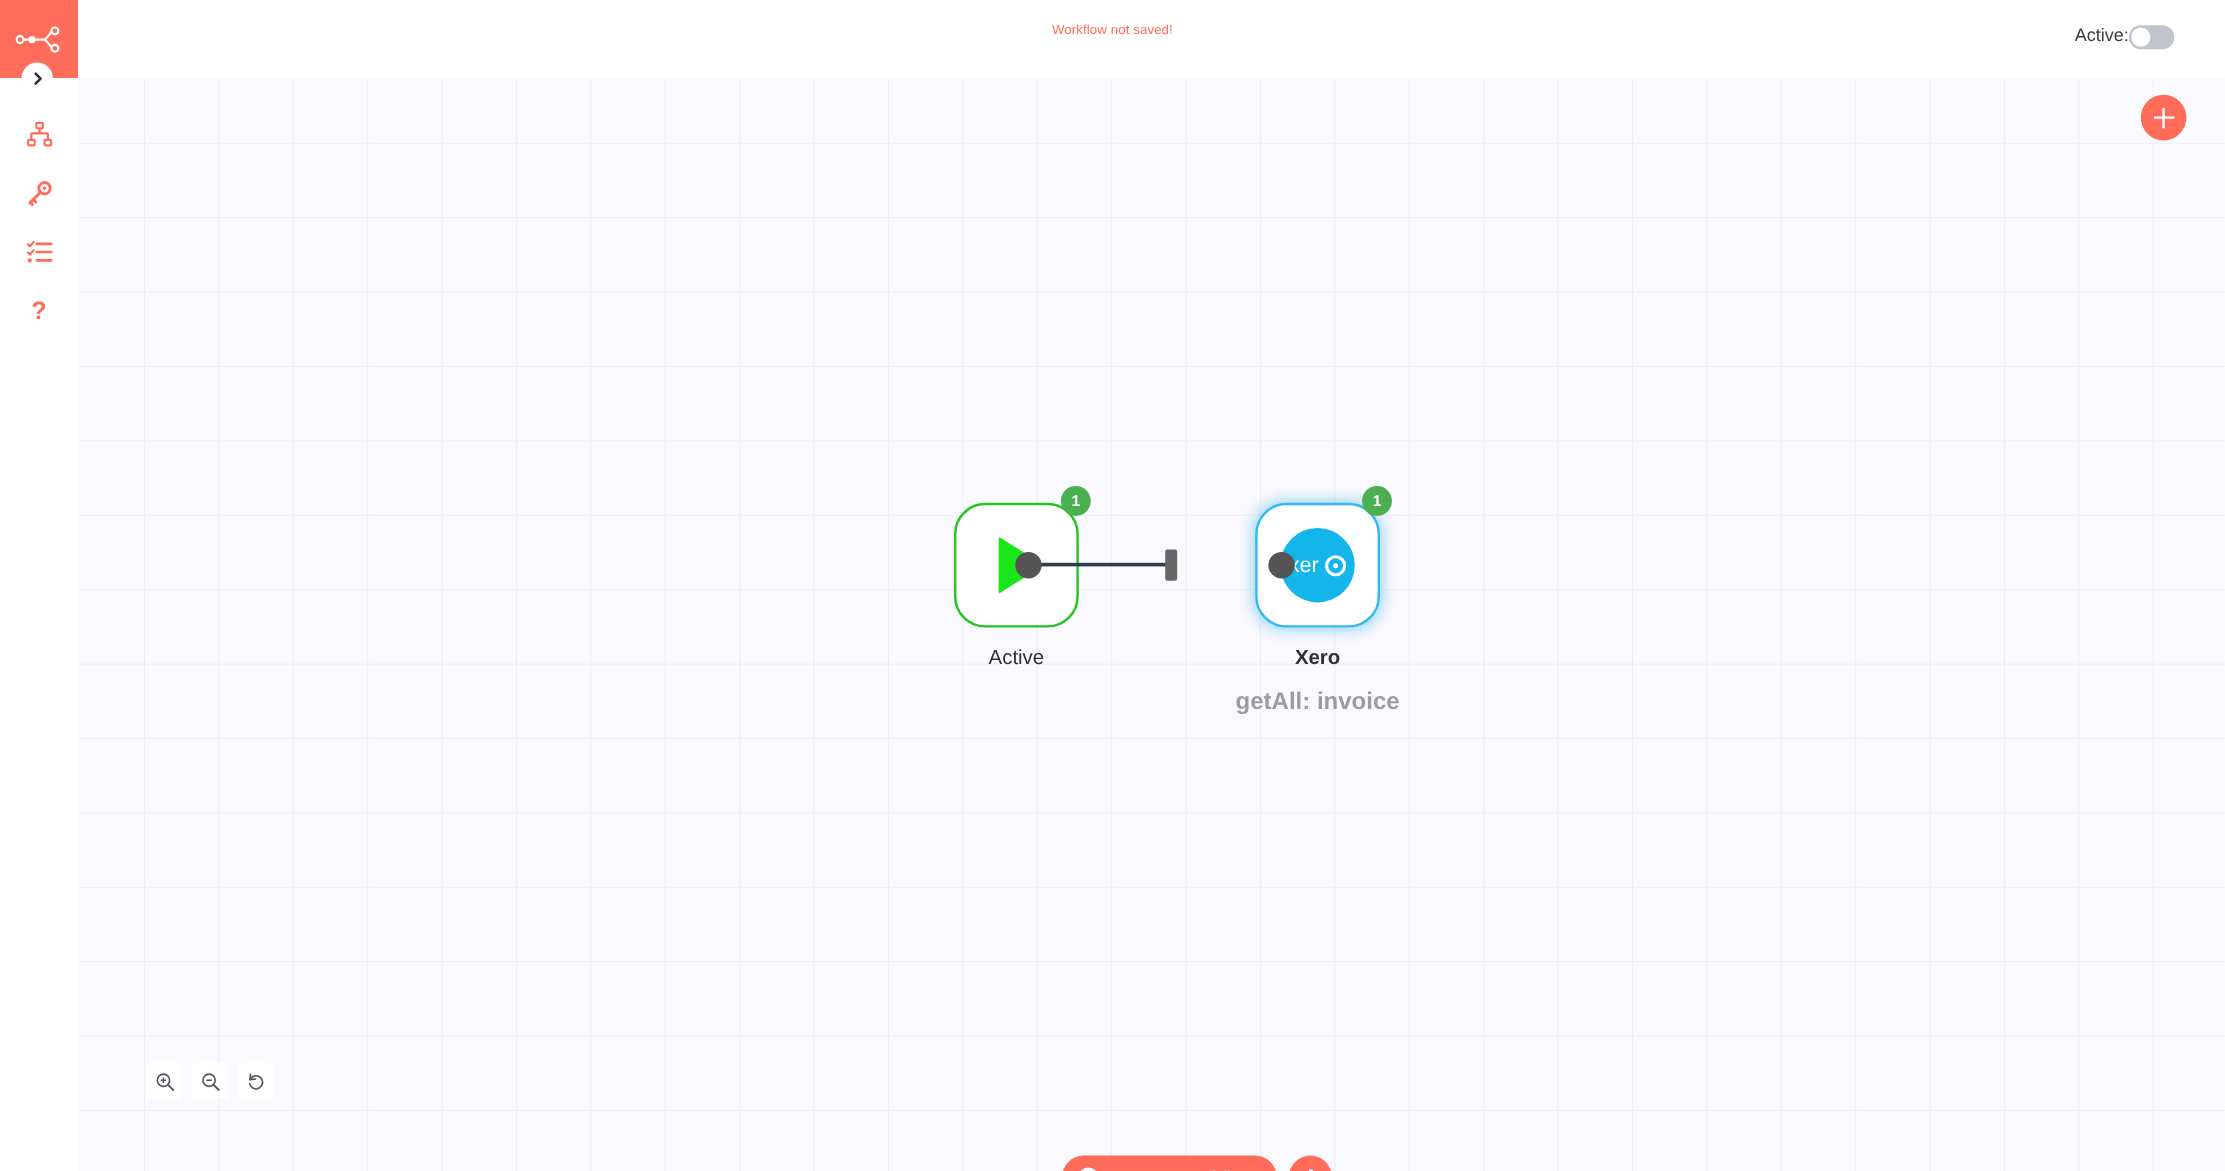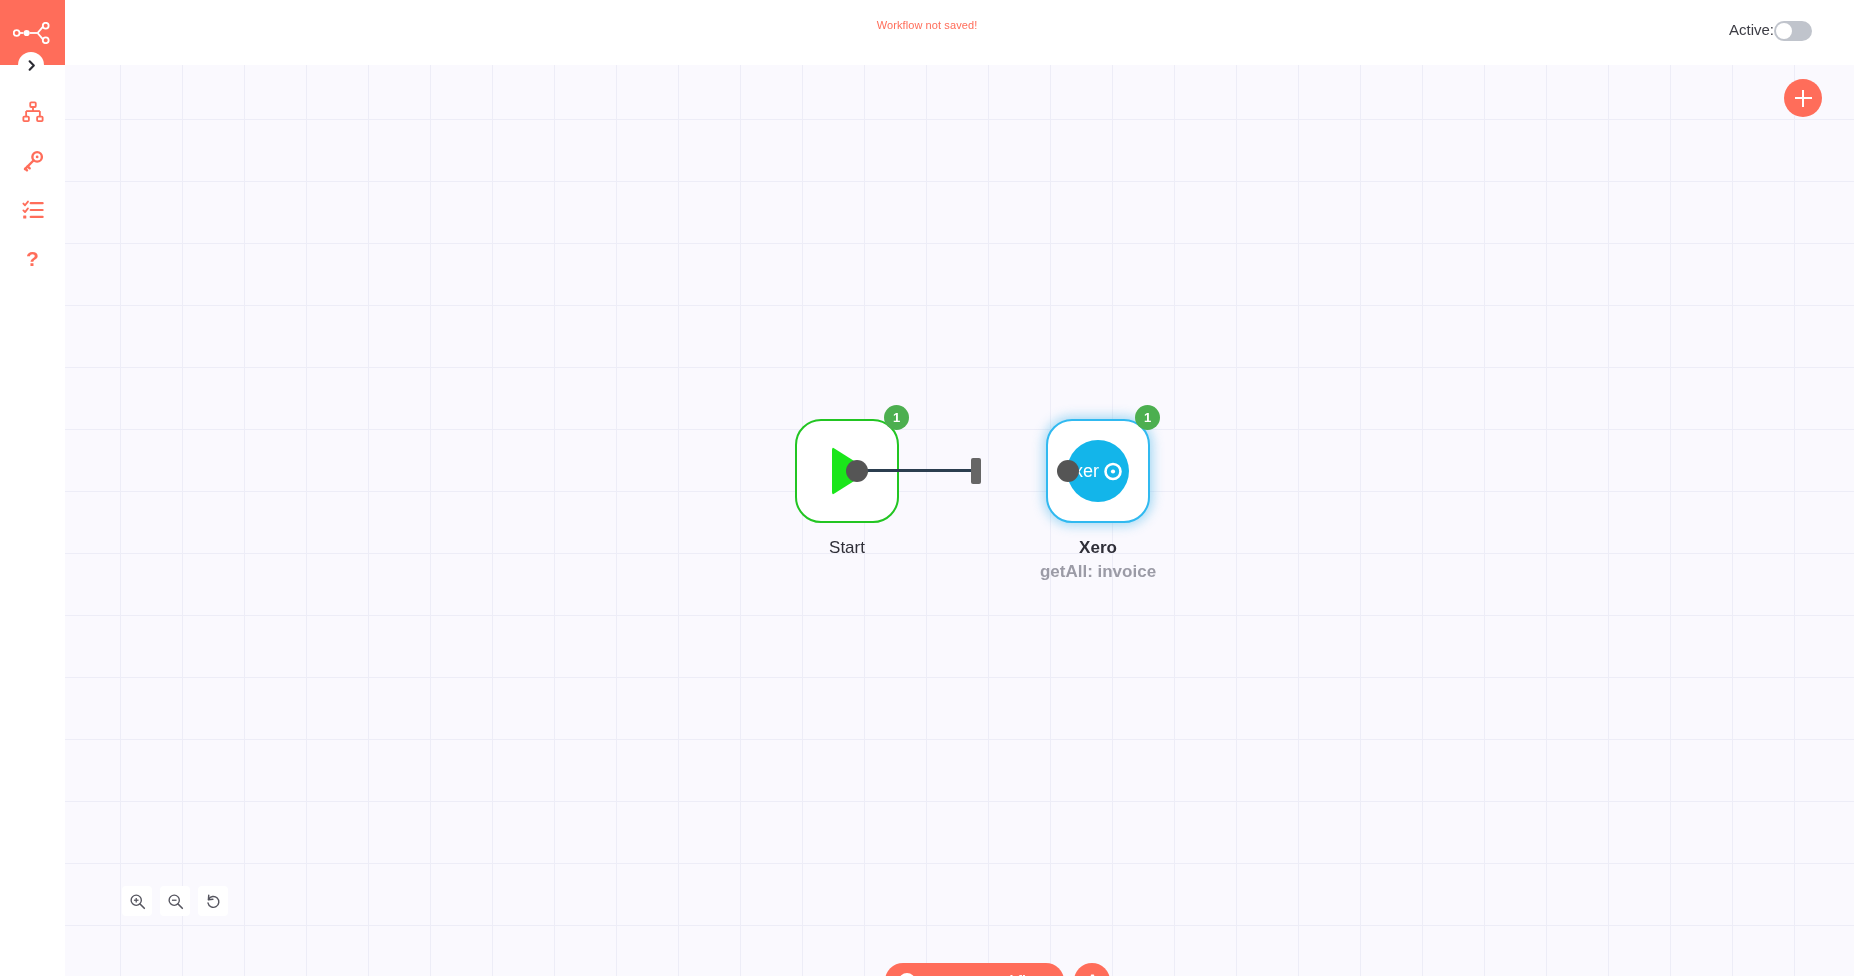--- a/index.html
+++ b/index.html
@@ -229,24 +229,24 @@
   }
   .node-caption.start-cap { left: 652px; top: 472px; }
   .node-caption.xero-cap  { left: 903px; top: 472px; font-weight: bold; }
 
   .node-title {
     font-size: 17px;
     color: #2f2f38;
     line-height: 22px;
   }
   .node-subtitle {
-    font-size: 17px;
+    font-size: 20px;
     color: #9b9ba6;
     line-height: 21px;
-    margin-top: 2px;
+    margin-top: 16px;
   }
 
   
   .endpoint-dot {
     position: absolute;
     width: 22px;
     height: 22px;
     border-radius: 50%;
     background: #555555;
     z-index: 14;
@@ -339,21 +339,21 @@
 
   <div class="canvas">
 
     <div class="conn-line"></div>
 
     <div class="node start">
       <div class="node-badge">1</div>
       <div class="play-triangle"></div>
     </div>
     <div class="node-caption start-cap">
-      <div class="node-title">Start</div>
+      <div class="node-title">Active</div>
     </div>
 
     <div class="node xero">
       <div class="node-badge">1</div>
       <div class="xero-logo">
         <svg width="48" height="20" viewBox="0 0 48 20" xmlns="http://www.w3.org/2000/svg">
           <text x="0" y="16" font-family="Liberation Sans, sans-serif" font-size="18" fill="#ffffff">xer</text>
           <circle cx="39" cy="10.5" r="7.5" fill="none" stroke="#ffffff" stroke-width="2.6"></circle>
           <circle cx="39" cy="10.5" r="2.1" fill="#ffffff"></circle>
         </svg>

